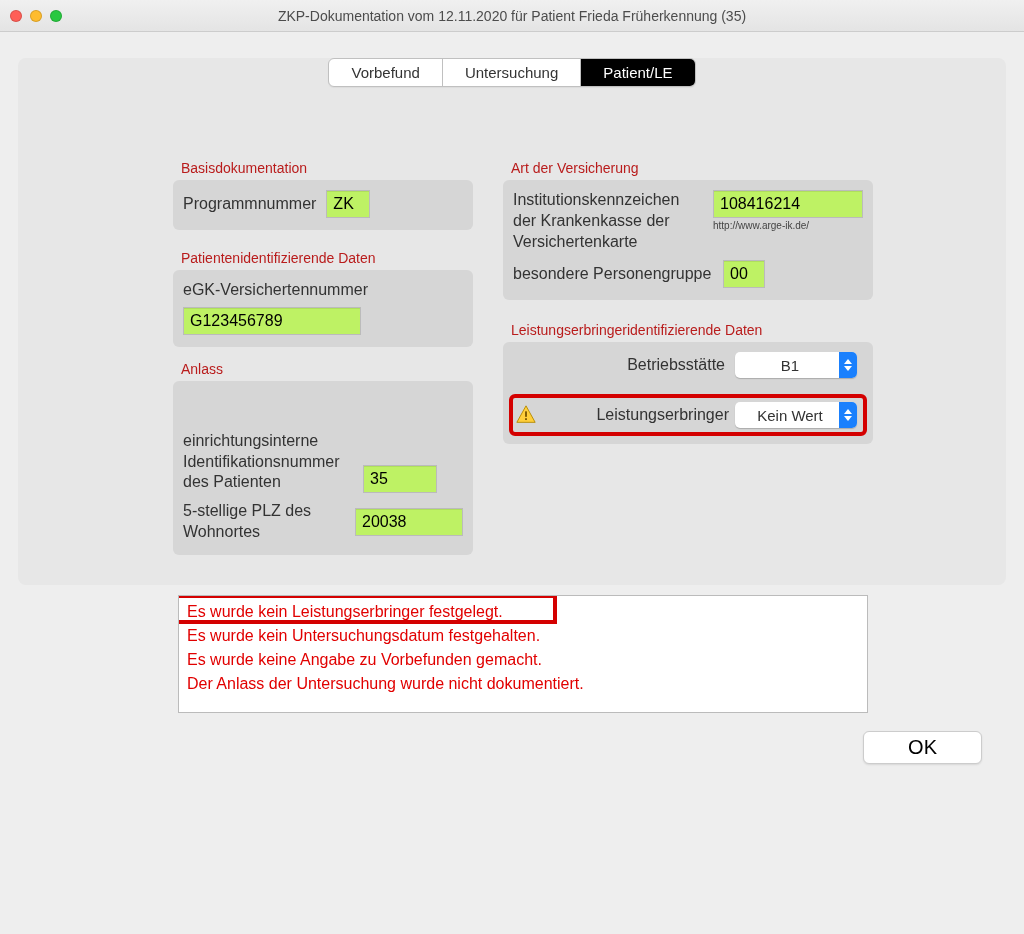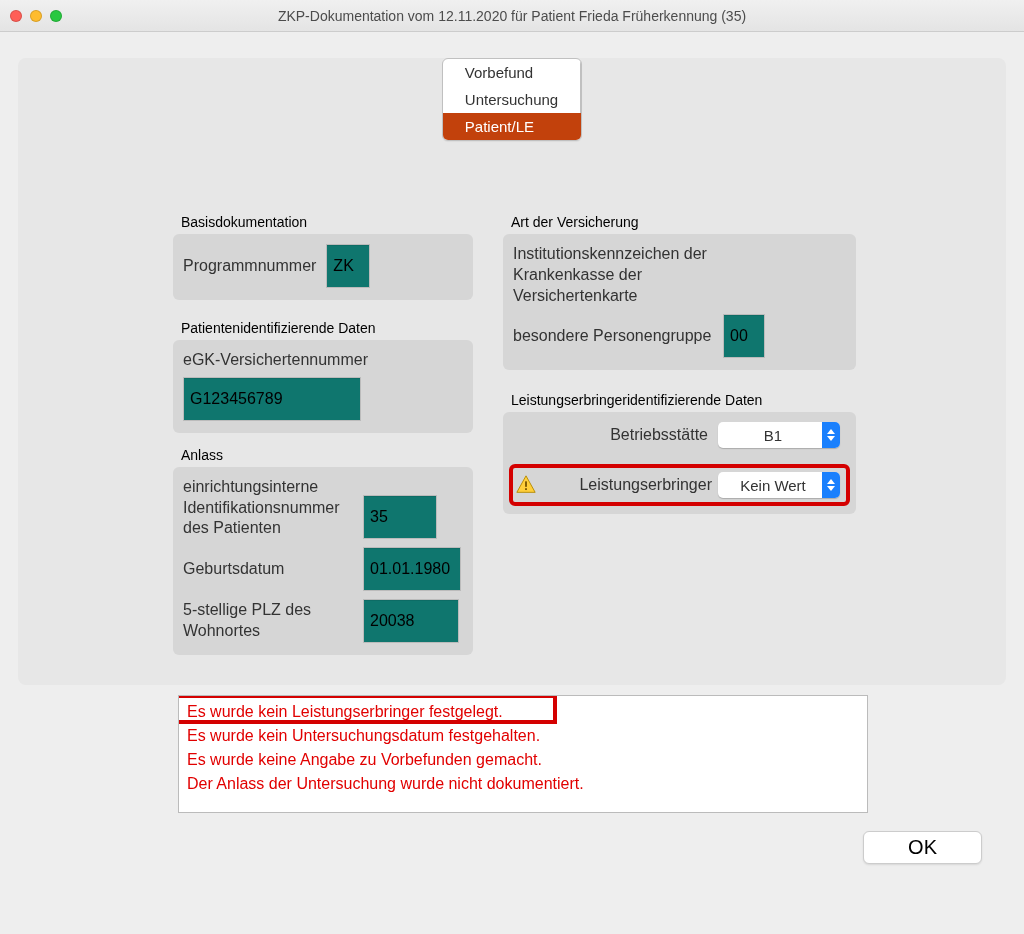--- a/index.html
+++ b/index.html
@@ -44,62 +44,61 @@
   justify-content: center;
   margin-top: 8px;
 }
 .seg {
   display: flex;
   border: 1px solid #c0c0c0;
   border-radius: 6px;
   overflow: hidden;
   background: #fff;
   box-shadow: 0 1px 1px rgba(0,0,0,0.05);
-  flex-direction: column;
 }
 .seg .tab {
   padding: 5px 22px;
   font-size: 15px;
   border-right: 1px solid #c0c0c0;
   cursor: pointer;
 }
 .seg .tab:last-child { border-right: none; }
 .seg .tab.active {
-  background: #c2410c;
+  background: #000000;
   color: #fff;
 }
 .form-area {
   display: flex;
   margin-top: 75px;
   padding: 0 150px 20px 155px;
   gap: 30px;
 }
 .col { flex: 1; display: flex; flex-direction: column; gap: 12px; }
 .group {
   background: #d6d6d6;
   border-radius: 6px;
   padding: 10px 10px 12px 10px;
   position: relative;
 }
 .group-label {
   position: absolute;
   top: -20px;
   left: 8px;
   font-size: 14px;
-  color: #000000;
+  color: #b91c1c;
 }
 .group-body { margin-top: 0; }
 .row { display: flex; align-items: center; gap: 10px; margin-bottom: 8px; }
 .row:last-child { margin-bottom: 0; }
 .label-block { font-size: 16px; line-height: 1.3; }
 input[type=text] {
-  background: #0f766e;
+  background: #bef264;
   border: 1px solid #bbb;
   border-radius: 0;
-  padding: 12px 6px;
+  padding: 4px 6px;
   font-size: 16px;
   box-shadow: inset 0 1px 0 rgba(0,0,0,0.08);
   outline: none;
 }
 .small-link { font-size: 10px; color: #444; }
 .select {
   position: relative;
   display: flex;
   align-items: center;
   background: #fff;
@@ -214,40 +213,40 @@
         <div class="group" style="margin-top:28px;">
           <div class="group-label">Patientenidentifizierende Daten</div>
           <div class="v-stack">
             <span class="label-block">eGK-Versichertennummer</span>
             <input type="text" style="width: 178px;" value="G123456789">
           </div>
         </div>
 
         <div class="group" style="margin-top:22px;">
           <div class="group-label">Anlass</div>
-          <div class="row" style="align-items: flex-end;">
+          <div class="row" style="align-items: flex-end; margin-top: 40px;">
             <span class="label-block" style="width:170px;">einrichtungsinterne Identifikationsnummer des Patienten</span>
             <input type="text" style="width: 74px;" value="35">
           </div>
-          <div class="row" style="margin-top:8px;">
-            <span class="label-block" style="width:170px;">Geburtsdatum</span>
-            <input type="text" style="width: 98px;" value="01.01.1980">
-          </div>
           <div class="row" style="margin-top:8px; align-items: center;">
             <span class="label-block" style="width:170px;">5-stellige PLZ des Wohnortes</span>
-            <input type="text" style="width: 96px;" value="20038">
+            <input type="text" style="width: 108px;" value="20038">
           </div>
         </div>
       </div>
 
       <div class="col" style="max-width:370px;">
         <div class="group" style="margin-top:18px;">
           <div class="group-label">Art der Versicherung</div>
           <div class="row" style="align-items:flex-start;">
             <span class="label-block" style="width:200px;">Institutionskennzeichen der Krankenkasse der Versichertenkarte</span>
+            <div class="v-stack" style="gap:2px;">
+              <input type="text" style="width: 150px;" value="108416214">
+              <span class="small-link">http://www.arge-ik.de/</span>
+            </div>
           </div>
           <div class="row" style="margin-top:8px; align-items:center;">
             <span class="label-block" style="width:200px;">besondere Personengruppe</span>
             <input type="text" style="width: 42px;" value="00">
           </div>
         </div>
 
         <div class="group" style="margin-top:30px;">
           <div class="group-label">Leistungserbringeridentifizierende Daten</div>
           <div class="row" style="justify-content:flex-end; padding-right:6px;">

